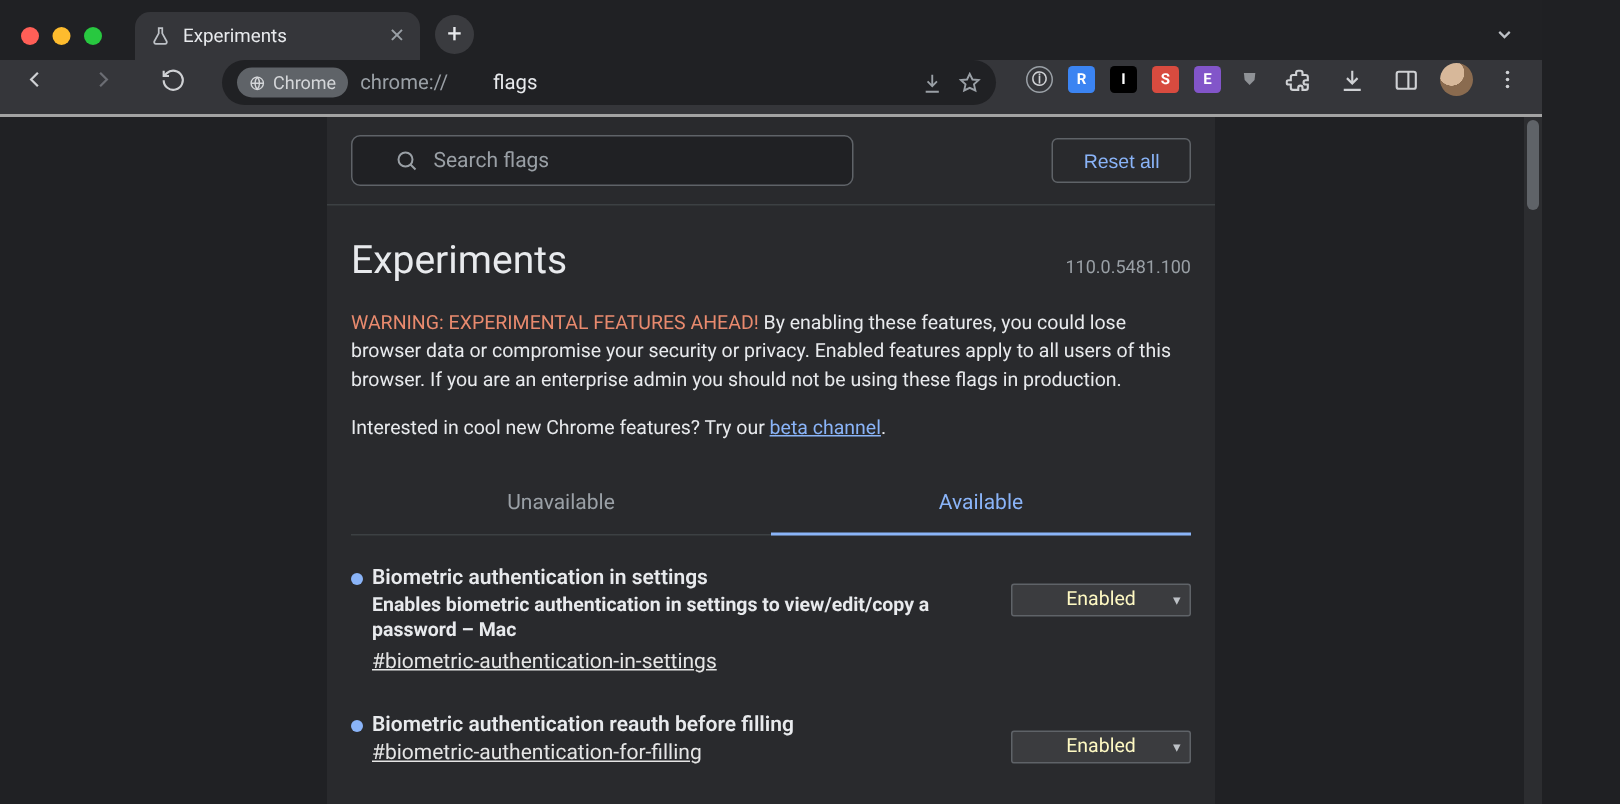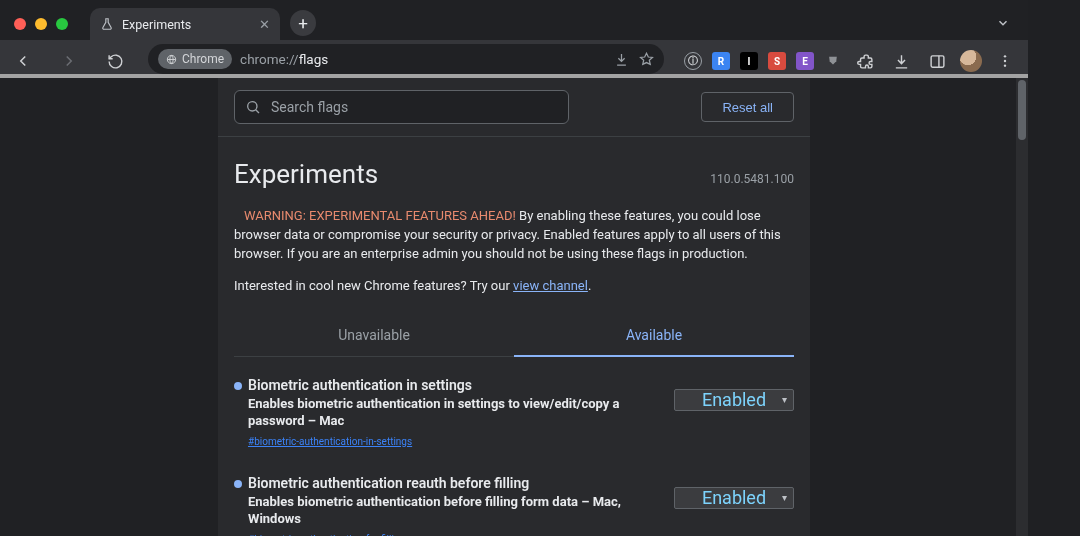--- a/index.html
+++ b/index.html
@@ -10,68 +10,68 @@
   .tabstrip { height: 40px; background: #202124; display: flex; align-items: flex-end; padding: 6px 8px 0 8px; }
   .traffic { display: flex; gap: 9px; align-items: center; padding: 0 8px 10px 6px; }
   .tl { width: 12px; height: 12px; border-radius: 50%; }
   .tl.red { background: #ff5f57; } .tl.amber { background: #febc2e; } .tl.green { background: #28c840; }
   .tab { margin-left: 14px; height: 32px; background: #35363a; border-radius: 10px 10px 0 0; display: flex; align-items: center; gap: 8px; padding: 0 10px; width: 190px; color: #e8eaed; font-size: 12.5px; }
   .tab .favicon { color: #bdc1c6; }
   .tab .close { margin-left: auto; color: #9aa0a6; font-size: 13px; }
   .newtab { width: 26px; height: 26px; margin-left: 10px; border-radius: 50%; background: #3a3b3f; color: #e8eaed; display: flex; align-items: center; justify-content: center; font-size: 17px; align-self: center; }
 
   
-  .toolbar { height: 38px; background: #35363a; display: flex; align-items: flex-end; gap: 20px; padding: 0 10px; border-bottom: 4px solid #a3a3a3; }
+  .toolbar { height: 38px; background: #35363a; display: flex; align-items: flex-start; gap: 20px; padding: 0 10px; border-bottom: 2px solid #a3a3a3; }
   .navbtn { width: 26px; height: 26px; display: flex; align-items: center; justify-content: center; color: #cfd1d4; }
   .navbtn.dis { color: #6b6d73; }
   .omnibox { flex: 1; height: 30px; background: #202124; border-radius: 16px; display: flex; align-items: center; gap: 8px; padding: 0 10px; color: #bdc1c6; font-size: 13.5px; }
   .omnibox .chip { background: #5f6368; color: #d4d6d9; border-radius: 10px; height: 20px; padding: 0 8px; font-size: 12px; display: flex; align-items: center; gap: 5px; }
   .url { color: #9aa0a6; }
-  .url .bold { color: #e8eaed; }
+  .url .bold { color: #e8eaed; margin-left: 30px; }
   .omni-right { margin-left: auto; display: flex; gap: 10px; color: #9aa0a6; }
   .ext-row { display: flex; align-items: center; gap: 10px; color: #bdc1c6; }
   .extsq { width: 18px; height: 18px; display: flex; align-items: center; justify-content: center; border-radius: 3px; font-size: 10px; font-weight: 700; }
   .avatar { width: 22px; height: 22px; border-radius: 50%; background: radial-gradient(circle at 35% 30%, #d7b89a 0 40%, #8a6b4f 41% 100%); }
 
   
   .content-wrap { flex: 1; position: relative; overflow: hidden; background: #202124; }
   .scrollbar-track { position: absolute; top: 0; right: 0; width: 12px; height: 100%; background: #2c2d30; }
   .scrollbar-thumb { position: absolute; top: 2px; right: 2px; width: 8px; height: 60px; background: #5f6368; border-radius: 4px; }
 
   
   .viewport { display: flex; justify-content: center; height: 100%; }
   .page { width: 592px; background: #292a2d; height: 100%; padding: 0; color: #e8eaed; position: relative; }
   .left-pad, .right-pad { flex: 1; background: #202124; }
 
   .searchrow { display: flex; align-items: center; gap: 18px; padding: 12px 16px; }
-  .searchbox { display: flex; align-items: center; gap: 10px; flex: none; width: 335px; height: 34px; background: #202124; border: 1px solid #5f6368; border-radius: 6px; padding: 0 10px; color: #9aa0a6; font-size: 14px; }
+  .searchbox { display: flex; align-items: center; gap: 10px; flex: none; width: 335px; height: 34px; background: #202124; border: 1px solid #5f6368; border-radius: 6px; padding: 0 28px; color: #9aa0a6; font-size: 14px; }
   .reset { margin-left: auto; border: 1px solid #5f6368; color: #8ab4f8; background: transparent; height: 30px; padding: 0 20px; border-radius: 4px; font-size: 13px; }
 
   .hbar { height: 1px; background: #3c4043; }
 
   .body { padding: 22px 16px 0 16px; }
   .title-row { display: flex; align-items: baseline; justify-content: space-between; }
   h1 { font-size: 26px; font-weight: 400; color: #e8eaed; }
   .ver { color: #9aa0a6; font-size: 12px; }
   .warn { margin-top: 18px; font-size: 13px; line-height: 1.45; color: #e8eaed; }
-  .warn-pre { color: #e88a6e; margin-left: 10px; }
+  .warn-pre { color: #e88a6e; }
   .beta-line { margin-top: 14px; font-size: 13px; color: #e8eaed; }
   .link { color: #8ab4f8; text-decoration: underline; cursor: pointer; }
 
   .tabs { display: flex; margin-top: 22px; border-bottom: 1px solid #3c4043; }
   .ptab { flex: 1; text-align: center; font-size: 14px; padding: 12px 0; color: #9aa0a6; }
   .ptab.active { color: #8ab4f8; border-bottom: 2px solid #8ab4f8; margin-bottom: -1px; }
 
   .flags { padding-top: 20px; }
   .flag { position: relative; padding: 0 0 26px 14px; }
   .dot { position: absolute; left: 0; top: 5px; width: 8px; height: 8px; border-radius: 50%; background: #8ab4f8; }
   .flag h3 { font-size: 14px; font-weight: 600; color: #e8eaed; }
   .flag p { font-size: 13px; color: #e8eaed; width: 390px; line-height: 1.35; margin-top: 2px; font-weight: bold; }
-  .hash { color: #3b82f6; font-size: 10px; margin-top: 2px; display: inline-block; }
-  .sel { position: absolute; right: 0; top: 12px; width: 120px; height: 22px; background: #3b3c3f; border: 1px solid #5f6368; color: #7dd3fc; display: flex; align-items: center; justify-content: center; font-size: 18px; border-radius: 2px; }
+  .hash { color: #e5e5e5; font-size: 14px; margin-top: 2px; display: inline-block; }
+  .sel { position: absolute; right: 0; top: 12px; width: 120px; height: 22px; background: #3b3c3f; border: 1px solid #5f6368; color: #fef9c3; display: flex; align-items: center; justify-content: center; font-size: 13px; border-radius: 2px; }
   .sel::after { content: "▾"; position: absolute; right: 6px; color: #bdc1c6; font-size: 10px; }
 
   svg { display: block; }
 </style>
 </head>
 <body>
 
 <div class="window">
 
   <div class="tabstrip">
@@ -194,40 +194,39 @@
 
         <div class="body">
           <div class="title-row">
             <h1>Experiments</h1>
             <span class="ver">110.0.5481.100</span>
           </div>
           <p class="warn">
             <span class="warn-pre">WARNING: EXPERIMENTAL FEATURES AHEAD! </span><span>By enabling these features, you could lose browser data or compromise your security or privacy. Enabled features apply to all users of this browser. If you are an enterprise admin you should not be using these flags in production.</span>
           </p>
           <p class="beta-line">
-            <span>Interested in cool new Chrome features? Try our </span><span class="link">view channel</span><span>.</span>
+            <span>Interested in cool new Chrome features? Try our </span><span class="link">beta channel</span><span>.</span>
           </p>
 
           <div class="tabs">
             <div class="ptab">Unavailable</div>
             <div class="ptab active">Available</div>
           </div>
 
           <div class="flags">
             <div class="flag">
               <span class="dot"></span>
               <h3>Biometric authentication in settings</h3>
               <p>Enables biometric authentication in settings to view/edit/copy a password – Mac</p>
               <span class="hash link">#biometric-authentication-in-settings</span>
               <div class="sel">Enabled</div>
             </div>
             <div class="flag">
               <span class="dot"></span>
               <h3>Biometric authentication reauth before filling</h3>
-              <p>Enables biometric authentication before filling form data – Mac, Windows</p>
               <span class="hash link">#biometric-authentication-for-filling</span>
               <div class="sel">Enabled</div>
             </div>
 
           </div>
         </div>
       </div>
       <div class="right-pad"></div>
     </div>
   </div>

